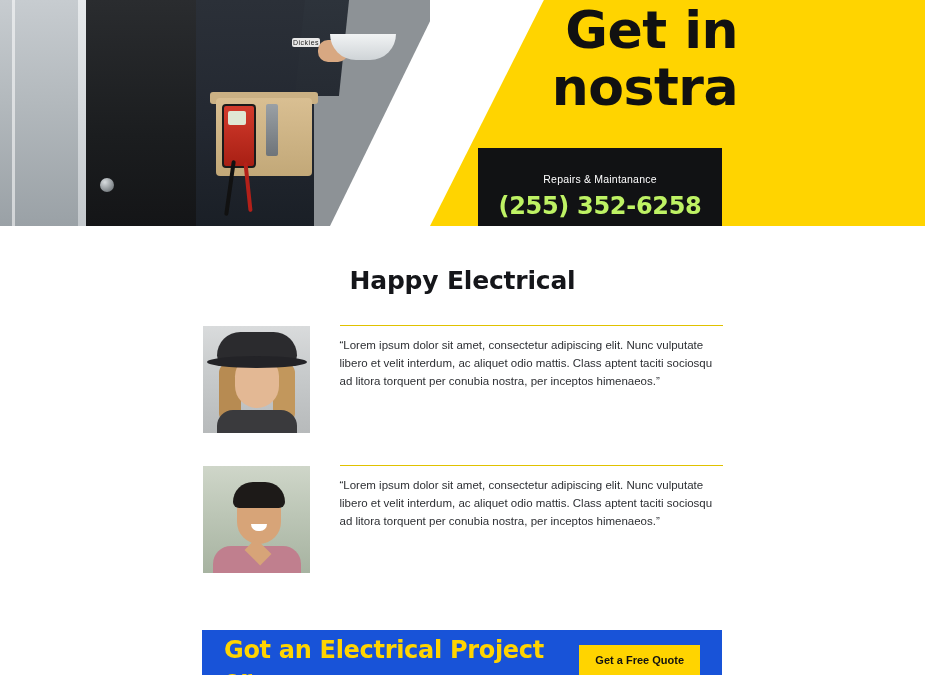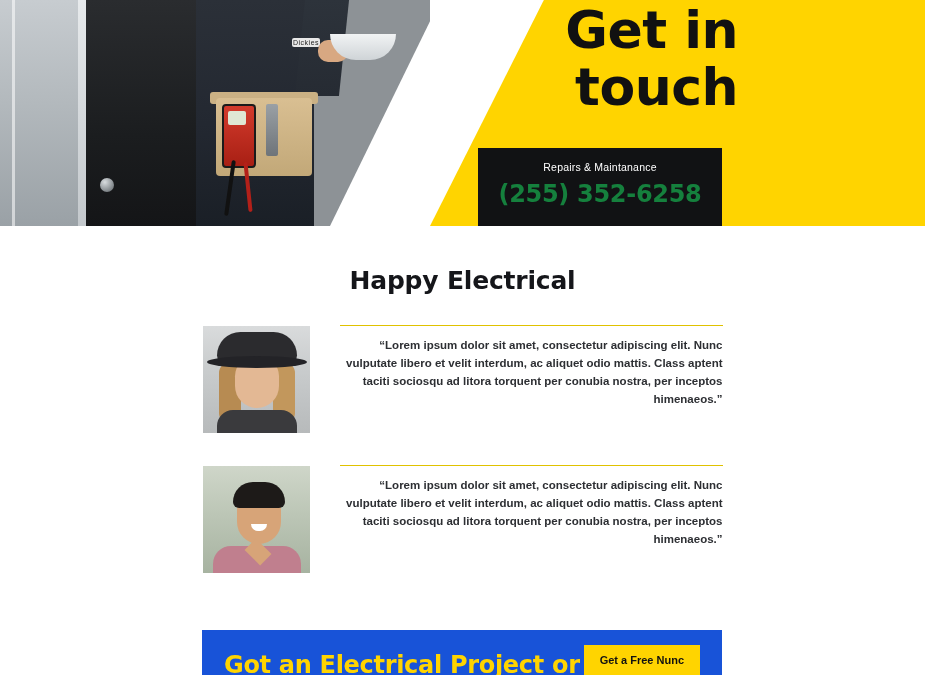--- a/index.html
+++ b/index.html
@@ -144,23 +144,24 @@
     position:absolute; left:478px; top:148px;
     width:244px; height:78px;
     background:#111214;
     text-align:center;
   }
   .contact-label {
     color:#ffffff;
     font-size:10.5px;
     letter-spacing:.2px;
     padding-top:13px;
+    margin-top:12px;
   }
   .contact-phone {
-    color:#15803d;
+    color:#bef264;
     font-family:"DejaVu Sans", sans-serif;
     font-weight:bold;
     font-size:24px;
     letter-spacing:-0.3px;
     margin-top:7px;
   }
 
   
   .testimonials {
     position:relative;
@@ -252,22 +253,22 @@
   }
   .p2 .collar{
     position:absolute; left:44px; top:78px; width:22px; height:16px;
     background:#d7a478; transform:rotate(45deg);
   }
   .t-quote {
     flex:1;
     font-size:11.5px;
     line-height:18px;
     color:#2d2f33;
-    text-align:right;
-    font-weight:bold;
+    text-align:left;
+    font-weight:normal;
     padding-top:10px;
   }
 
   
   .cta {
     position:absolute;
     left:202px;
     top:630px;
     width:520px;
     height:45px;
@@ -326,21 +327,21 @@
     <div class="ph-tool"></div>
     <div class="ph-pipe2"></div>
     <div class="ph-pipe"></div>
   </div>
 
   <div class="wedge-white"></div>
   <div class="wedge-yellow"></div>
 
   <div class="hero-title">
     <div>Get in</div>
-    <div>touch</div>
+    <div>nostra</div>
   </div>
 
   <div class="contact-box">
     <div class="contact-label">Repairs &amp; Maintanance</div>
     <div class="contact-phone">(255) 352-6258</div>
   </div>
 </div>
 
 <div class="testimonials">
   <h2 class="section-title">Happy Electrical</h2>
@@ -374,14 +375,14 @@
         </div>
         <div class="t-quote">“Lorem ipsum dolor sit amet, consectetur adipiscing elit. Nunc vulputate libero et velit interdum, ac aliquet odio mattis. Class aptent taciti sociosqu ad litora torquent per conubia nostra, per inceptos himenaeos.”</div>
       </div>
     </div>
 
   </div>
 </div>
 
 <div class="cta">
   <div class="cta-text">Got an Electrical Project or</div>
-  <button class="cta-btn">Get a Free Nunc</button>
+  <button class="cta-btn">Get a Free Quote</button>
 </div>
 
 </body></html>

